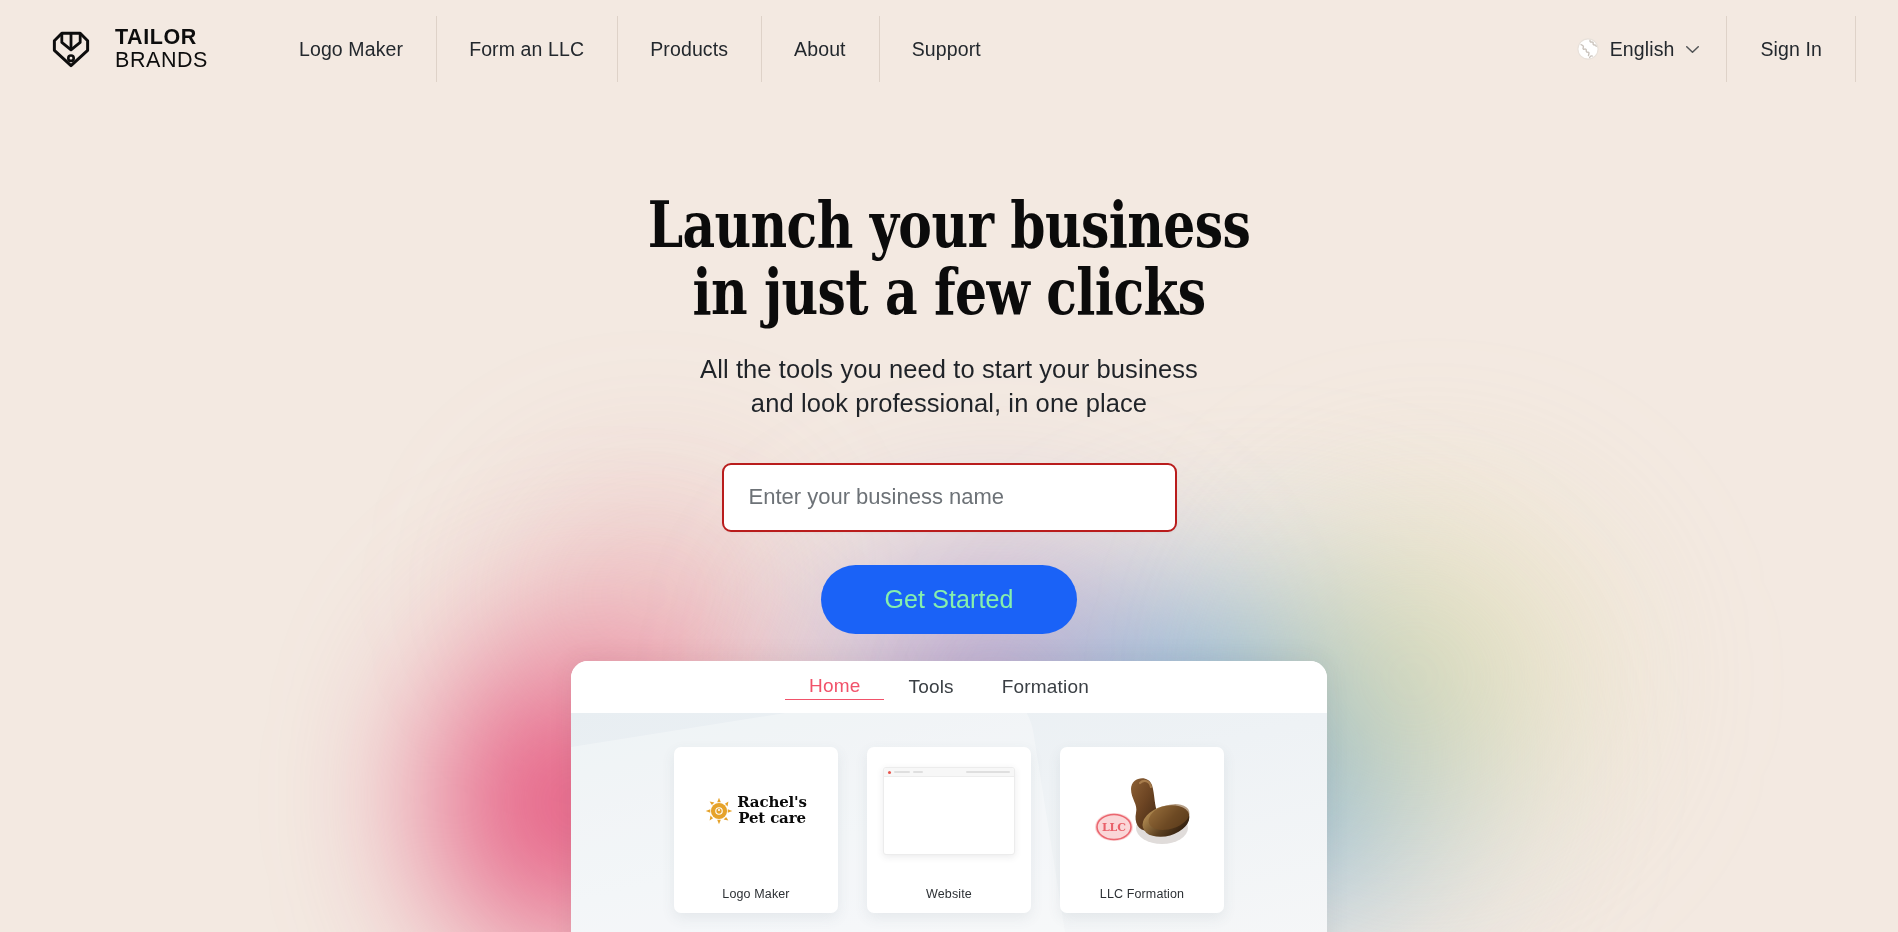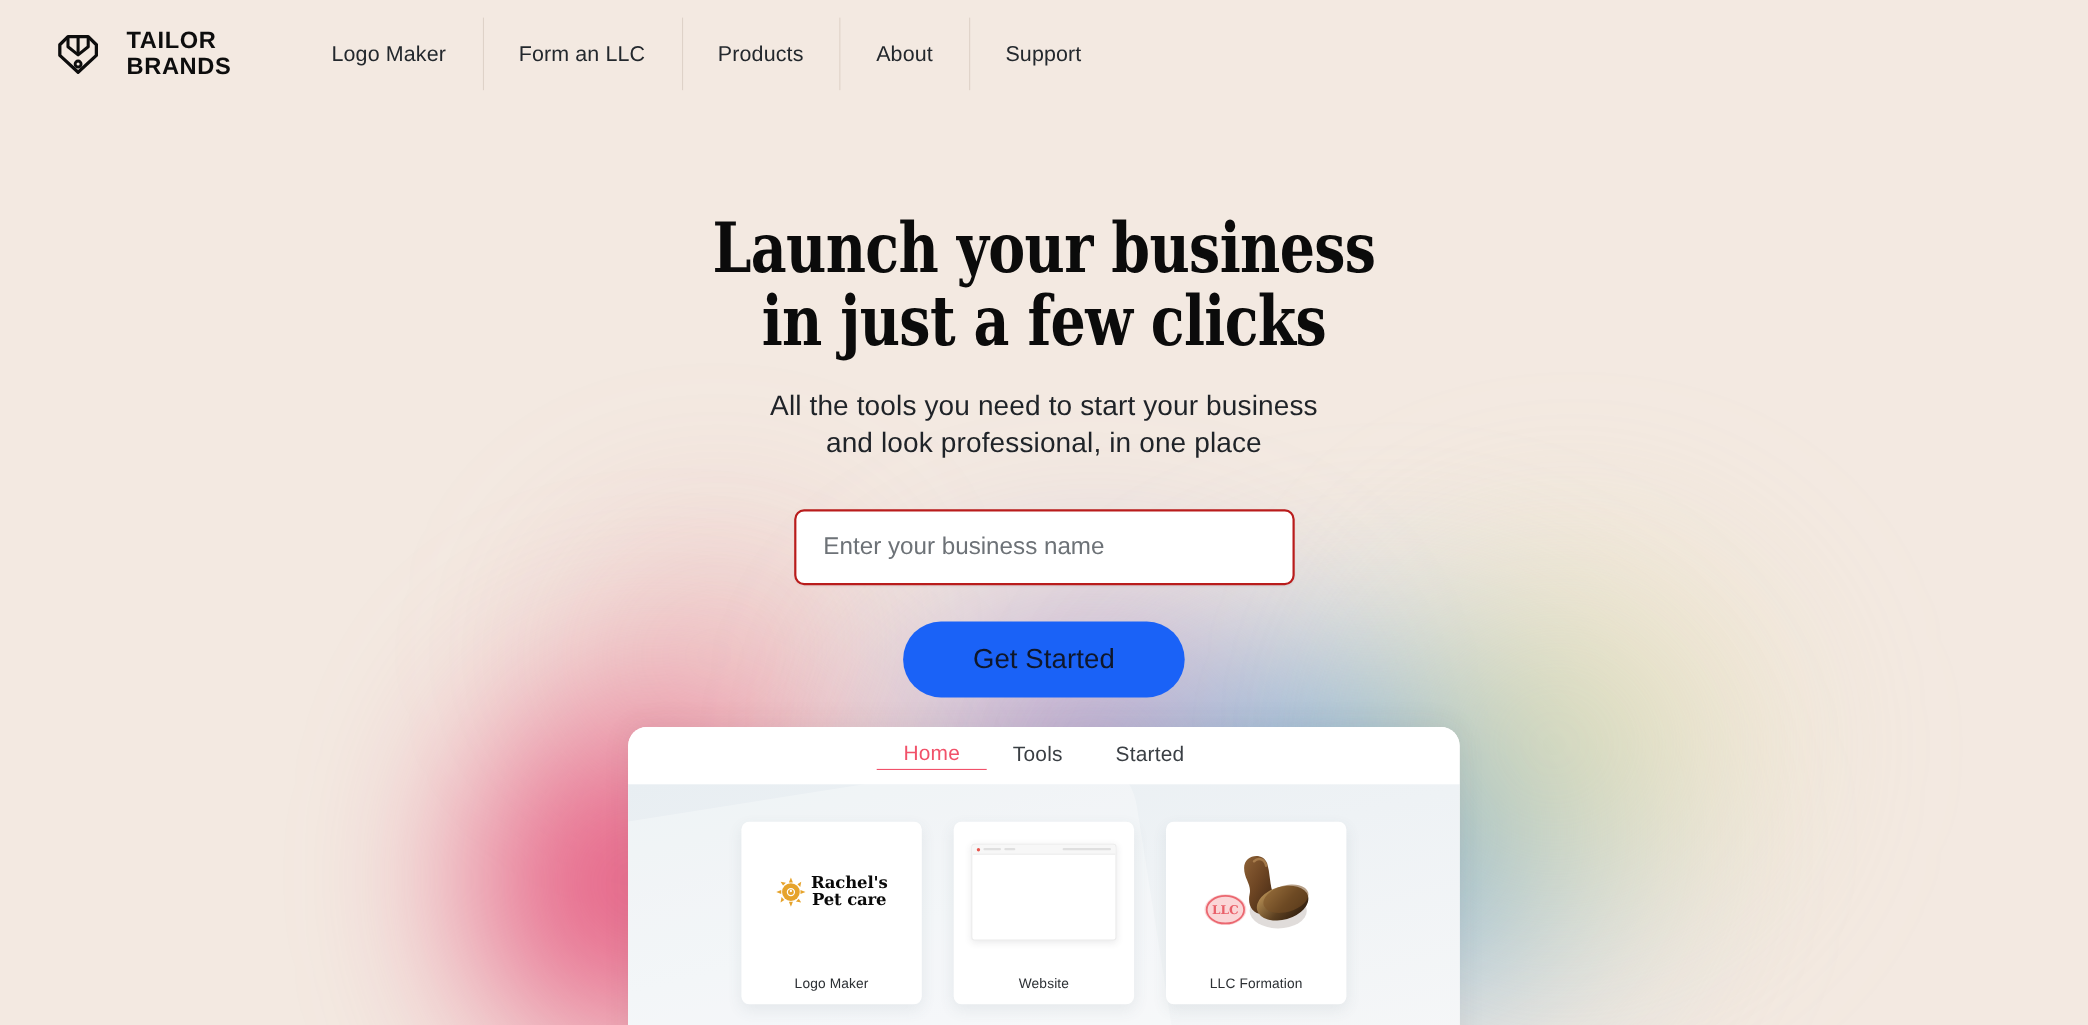--- a/index.html
+++ b/index.html
@@ -108,21 +108,21 @@
     line-height: 1.0;
     letter-spacing: 0.035em;
   }
   .brand-words .w1 {
     font-size: 21.5px;
     font-weight: 700;
     color: #0d0d0d;
   }
   .brand-words .w2 {
     font-size: 21.5px;
-    font-weight: 700;
+    font-weight: 400;
     color: #0d0d0d;
     margin-top: 1px;
   }
 
   .main-nav {
     display: flex;
     align-items: stretch;
     height: 92px;
   }
   .nav-item {
@@ -245,21 +245,21 @@
   }
   .name-input::placeholder { color: #6d7277; }
 
   .cta-btn {
     margin-top: 33px;
     width: 256px;
     height: 69px;
     border: none;
     border-radius: 40px;
     background: #1a62f7;
-    color: #0f172a;
+    color: #86efac;
     font-family: "Liberation Sans", sans-serif;
     font-size: 25px;
     letter-spacing: 0.004em;
     cursor: pointer;
   }
 
   
   .device {
     position: absolute;
     z-index: 5;
@@ -467,40 +467,63 @@
     </a>
 
     <nav class="main-nav">
       <a class="nav-item" href="#">Logo Maker</a>
       <a class="nav-item" href="#">Form an LLC</a>
       <a class="nav-item" href="#">Products</a>
       <a class="nav-item" href="#">About</a>
       <a class="nav-item" href="#">Support</a>
     </nav>
 
+    <div class="header-right">
+
+      <div class="lang-switch">
+        <svg class="globe-icon" viewBox="0 0 24 24">
+          <circle cx="12" cy="12" r="11" fill="#ffffff"></circle>
+          <path d="M4.4 7.2 c2.1 .6 3.1 2.1 2.4 3.3 c-.7 1.2 .3 2 1.4 1.6 c1.1-.4 2.2 .3 1.9 1.5
+                   c-.3 1.2 .6 2.2 1.6 1.9 c1-.3 1.6 .6 1.3 1.7 l-.5 1.9" fill="none" stroke="#c9c2bb" stroke-width="1.5" stroke-linecap="round"></path>
+          <path d="M14.2 2.6 c-.3 1.4 .6 2.1 1.7 1.8 c1.1-.3 2 .6 1.7 1.6 c-.3 1 .5 1.8 1.5 1.6
+                   c1-.2 1.9 .5 1.8 1.5" fill="none" stroke="#c9c2bb" stroke-width="1.5" stroke-linecap="round"></path>
+          <path d="M13.8 21.3 c.6-1.4 1.9-2 2.9-1.6" fill="none" stroke="#c9c2bb" stroke-width="1.5" stroke-linecap="round"></path>
+          <circle cx="12" cy="12" r="11" fill="none" stroke="#e8e1da" stroke-width="1.2"></circle>
+        </svg>
+        <span class="lang-label">English</span>
+        <svg class="chev-down" viewBox="0 0 16 10">
+          <path d="M1.6 2 L8 8 L14.4 2" fill="none" stroke="#2a2f34" stroke-width="1.7" stroke-linecap="round" stroke-linejoin="round"></path>
+        </svg>
+      </div>
+
+      <div class="signin-wrap">
+        <a class="signin-link" href="#">Sign In</a>
+      </div>
+
+    </div>
   </header>
 
   <section class="hero">
     <h1 class="hero-title">Launch your business
 in just a few clicks</h1>
     <p class="hero-sub">All the tools you need to start your business
 and look professional, in one place</p>
 
     <form class="hero-form">
       <input class="name-input" type="text" placeholder="Enter your business name" style="">
       <button class="cta-btn" type="submit">Get Started</button>
     </form>
   </section>
 
   <div class="device">
 
     <div class="device-tabs">
       <div class="device-tab active">Home</div>
       <div class="device-tab">Tools</div>
-      <div class="device-tab">Started</div>
+      <div class="device-tab">Formation</div>
     </div>
 
     <div class="device-body">
       <div class="card-row">
 
         <div class="pcard">
           <div class="pcard-art">
             <div class="logo-art">
               <svg class="sun-burst" viewBox="0 0 40 40">
                 <g fill="#e6a32b">

